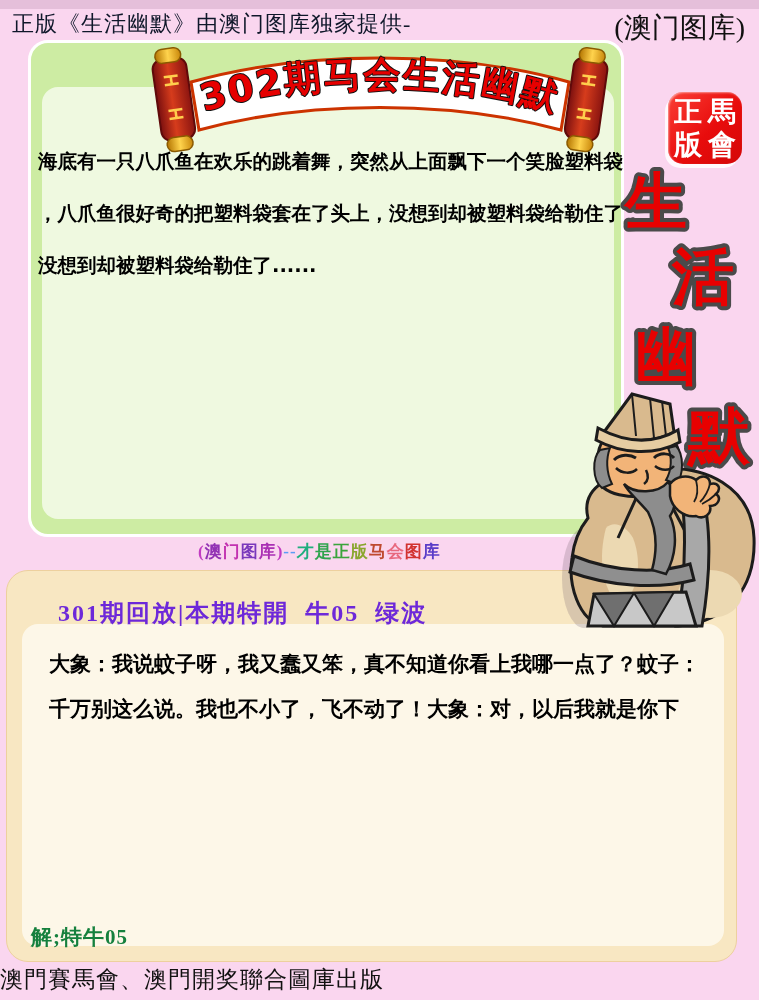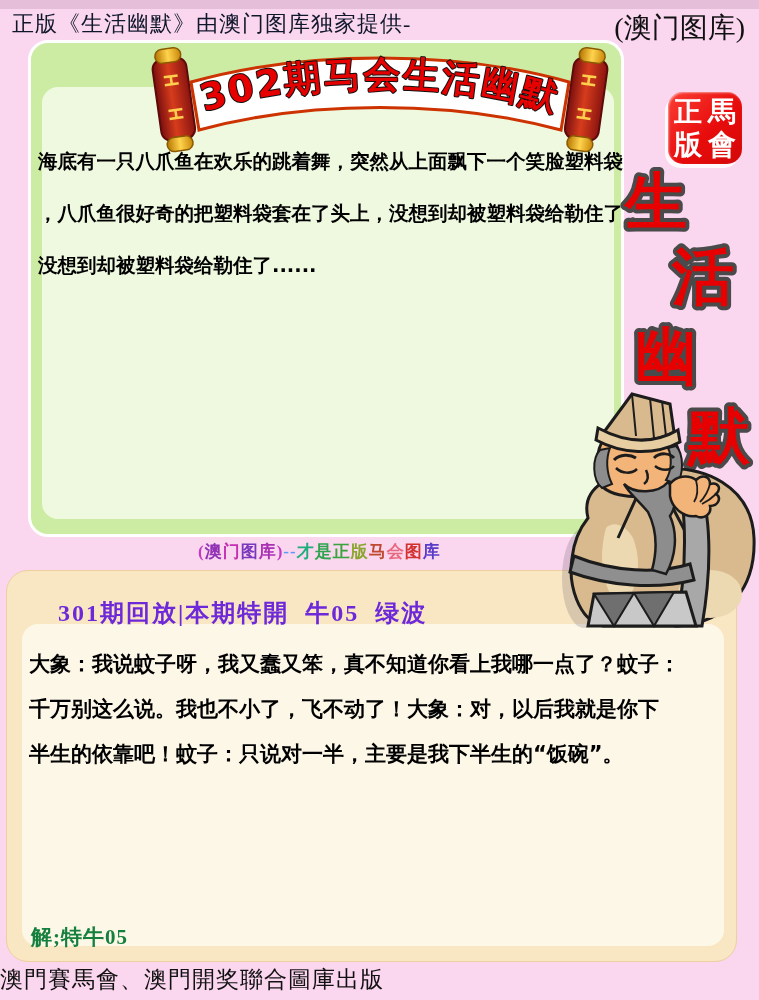--- a/index.html
+++ b/index.html
@@ -65,21 +65,21 @@
     position:absolute;left:32px;top:26px;
     color:#6d28d9;font-size:24px;font-weight:bold;white-space:pre;
     letter-spacing:2px;
     margin-left:19px;
   }
   .joke{
     position:absolute;left:22px;top:78px;width:690px;
     font-family:"DejaVu Sans","Liberation Sans",sans-serif;
     font-size:21px;font-weight:600;color:#000;
   }
-  .joke div{white-space:nowrap;height:45px;line-height:30px;}
+  .joke div{white-space:nowrap;height:45px;line-height:30px;margin-left:20px;}
   .answer{
     position:absolute;left:24px;top:352px;
     color:#15803d;font-size:21px;font-weight:600;letter-spacing:1px;
   }
 
   .footer{
     left:0;top:964px;width:737px;
     font-size:23px;color:#111;letter-spacing:1px;
   }
 
@@ -152,21 +152,20 @@
 </svg>
 
 <div id="middle-line" class="abs midline"><span style="color: rgb(194, 60, 194);">(</span><span style="color: rgb(146, 50, 180);">澳</span><span style="color: rgb(194, 50, 176);">门</span><span style="color: rgb(122, 56, 188);">图</span><span style="color: rgb(170, 48, 180);">库</span><span style="color: rgb(194, 60, 194);">)</span><span style="color: rgb(90, 156, 245);">-</span><span style="color: rgb(90, 156, 245);">-</span><span style="color: rgb(31, 174, 126);">才</span><span style="color: rgb(47, 164, 78);">是</span><span style="color: rgb(58, 164, 60);">正</span><span style="color: rgb(138, 166, 46);">版</span><span style="color: rgb(191, 74, 48);">马</span><span style="color: rgb(232, 104, 126);">会</span><span style="color: rgb(210, 50, 48);">图</span><span style="color: rgb(90, 60, 200);">库</span></div>
 
 <div class="abs cream-box">
   <div class="cream-inner"></div>
   <div class="result-header">301期回放|本期特開  牛05  绿波</div>
   <div class="joke">
     <div>大象：我说蚊子呀，我又蠢又笨，真不知道你看上我哪一点了？蚊子：</div>
     <div>千万别这么说。我也不小了，飞不动了！大象：对，以后我就是你下</div>
-    <div>半生的依靠吧！蚊子：只说对一半，主要是我下半生的“饭碗”。</div>
   </div>
   <div class="answer">解;特牛05</div>
 </div>
 
 <div class="abs footer">澳門賽馬會、澳門開奖聯合圖庫出版</div>
 
 <svg class="abs scholar-svg" viewBox="0 0 201 240">
   <ellipse cx="26" cy="190" rx="22" ry="50" fill="rgba(120,100,110,0.25)"></ellipse>
 
   <path d="M30,130 C22,98 55,84 92,82 C148,74 194,100 196,150 C198,200 170,234 120,238 L45,238 C20,232 10,196 14,170 C16,152 22,140 30,130 Z" fill="#d9ba8e" stroke="#1c1c1c" stroke-width="3"></path>

